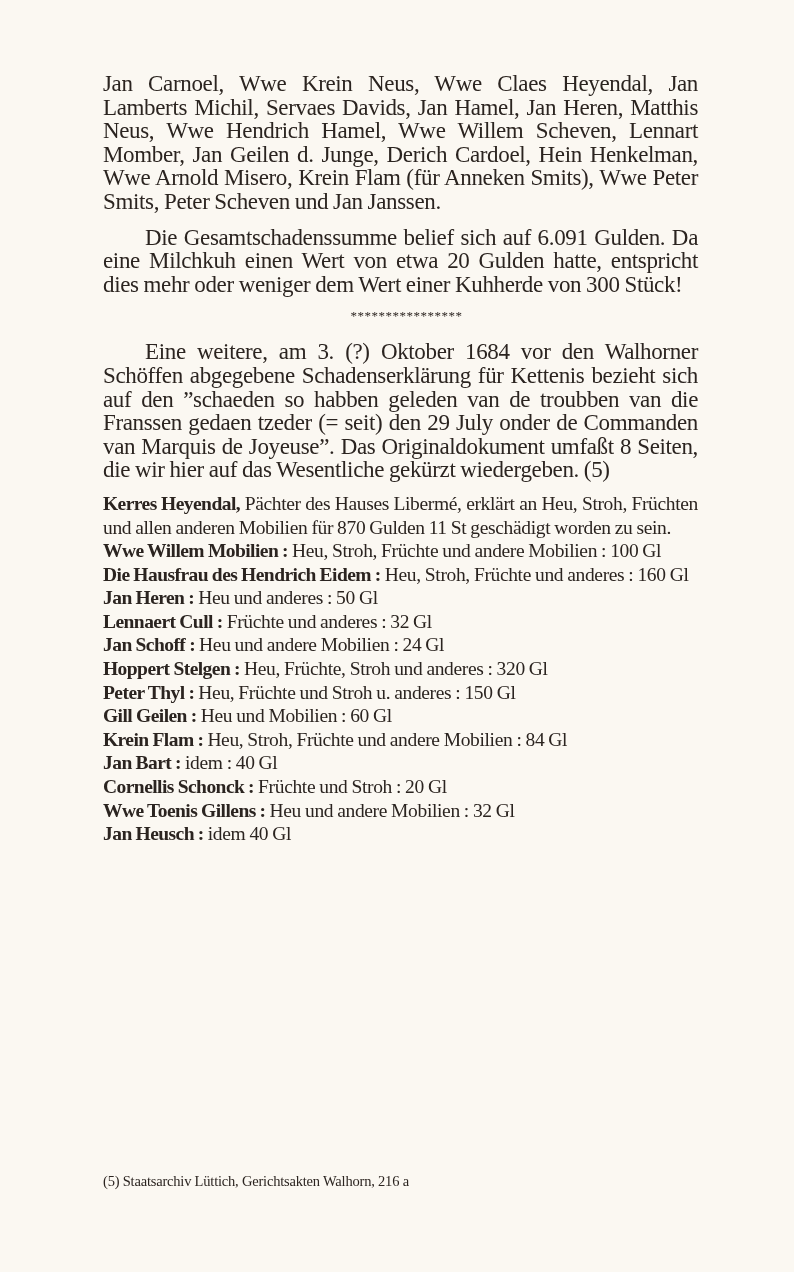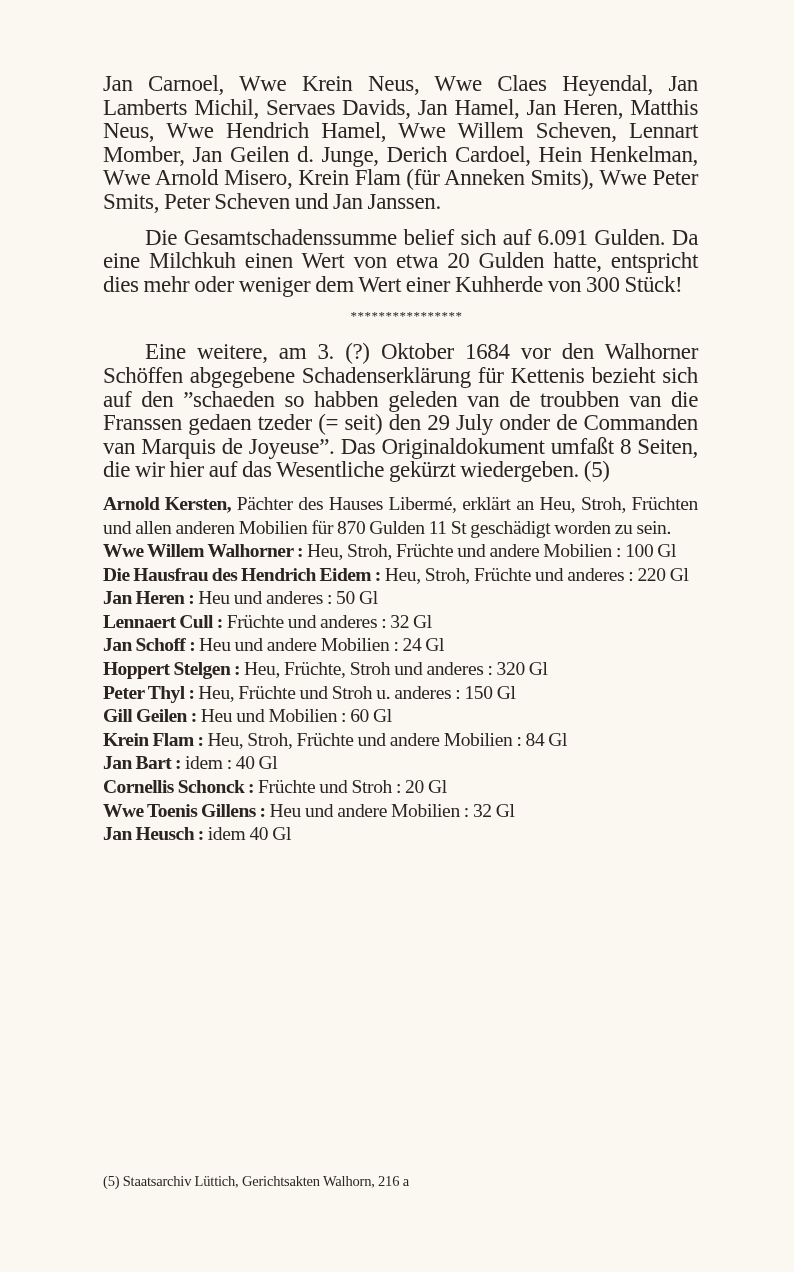--- a/index.html
+++ b/index.html
@@ -63,23 +63,23 @@
   <p>Jan Carnoel, Wwe Krein Neus, Wwe Claes Heyendal, Jan Lamberts Michil, Servaes Davids, Jan Hamel, Jan Heren, Matthis Neus, Wwe Hendrich Hamel, Wwe Willem Scheven, Lennart Momber, Jan Geilen d. Junge, Derich Cardoel, Hein Henkelman, Wwe Arnold Misero, Krein Flam (für Anneken Smits), Wwe Peter Smits, Peter Scheven und Jan Janssen.</p>
   <div class="gap"></div>
   <p class="indent">Die Gesamtschadenssumme belief sich auf 6.091 Gulden. Da eine Milchkuh einen Wert von etwa 20 Gulden hatte, entspricht dies mehr oder weniger dem Wert einer Kuhherde von 300 Stück!</p>
 
   <div class="stars">****************</div>
 
   <p class="indent">Eine weitere, am 3. (?) Oktober 1684 vor den Walhorner Schöffen abgegebene Schadenserklärung für Kettenis bezieht sich auf den ”schaeden so habben geleden van de troubben van die Franssen gedaen tzeder (= seit) den 29 July onder de Commanden van Marquis de Joyeuse”. Das Originaldokument umfaßt 8 Seiten, die wir hier auf das Wesentliche gekürzt wiedergeben. (5)</p>
   <div class="gap" style="height:10px"></div>
 
   <div>
-    <div class="entry" style="text-align:justify"><b>Arnold Kersten,</b><span> Pächter des Hauses Libermé, erklärt an Heu, Stroh, Früchten und allen anderen Mobilien für 870 Gulden 11 St geschädigt worden zu sein.</span></div>
-    <div class="entry"><b>Wwe Willem Walhorner :</b><span> Heu, Stroh, Früchte und andere Mobilien : 100 Gl</span></div>
-    <div class="entry"><b>Die Hausfrau des Hendrich Eidem :</b><span> Heu, Stroh, Früchte und anderes : 220 Gl</span></div>
+    <div class="entry" style="text-align:justify"><b>Kerres Heyendal,</b><span> Pächter des Hauses Libermé, erklärt an Heu, Stroh, Früchten und allen anderen Mobilien für 870 Gulden 11 St geschädigt worden zu sein.</span></div>
+    <div class="entry"><b>Wwe Willem Mobilien :</b><span> Heu, Stroh, Früchte und andere Mobilien : 100 Gl</span></div>
+    <div class="entry"><b>Die Hausfrau des Hendrich Eidem :</b><span> Heu, Stroh, Früchte und anderes : 160 Gl</span></div>
     <div class="entry"><b>Jan Heren :</b><span> Heu und anderes : 50 Gl</span></div>
     <div class="entry"><b>Lennaert Cull :</b><span> Früchte und anderes : 32 Gl</span></div>
     <div class="entry"><b>Jan Schoff :</b><span> Heu und andere Mobilien : 24 Gl</span></div>
     <div class="entry"><b>Hoppert Stelgen :</b><span> Heu, Früchte, Stroh und anderes : 320 Gl</span></div>
     <div class="entry"><b>Peter Thyl :</b><span> Heu, Früchte und Stroh u. anderes : 150 Gl</span></div>
     <div class="entry"><b>Gill Geilen :</b><span> Heu und Mobilien : 60 Gl</span></div>
     <div class="entry"><b>Krein Flam :</b><span> Heu, Stroh, Früchte und andere Mobilien : 84 Gl</span></div>
     <div class="entry"><b>Jan Bart :</b><span> idem : 40 Gl</span></div>
     <div class="entry"><b>Cornellis Schonck :</b><span> Früchte und Stroh : 20 Gl</span></div>
     <div class="entry"><b>Wwe Toenis Gillens :</b><span> Heu und andere Mobilien : 32 Gl</span></div>

